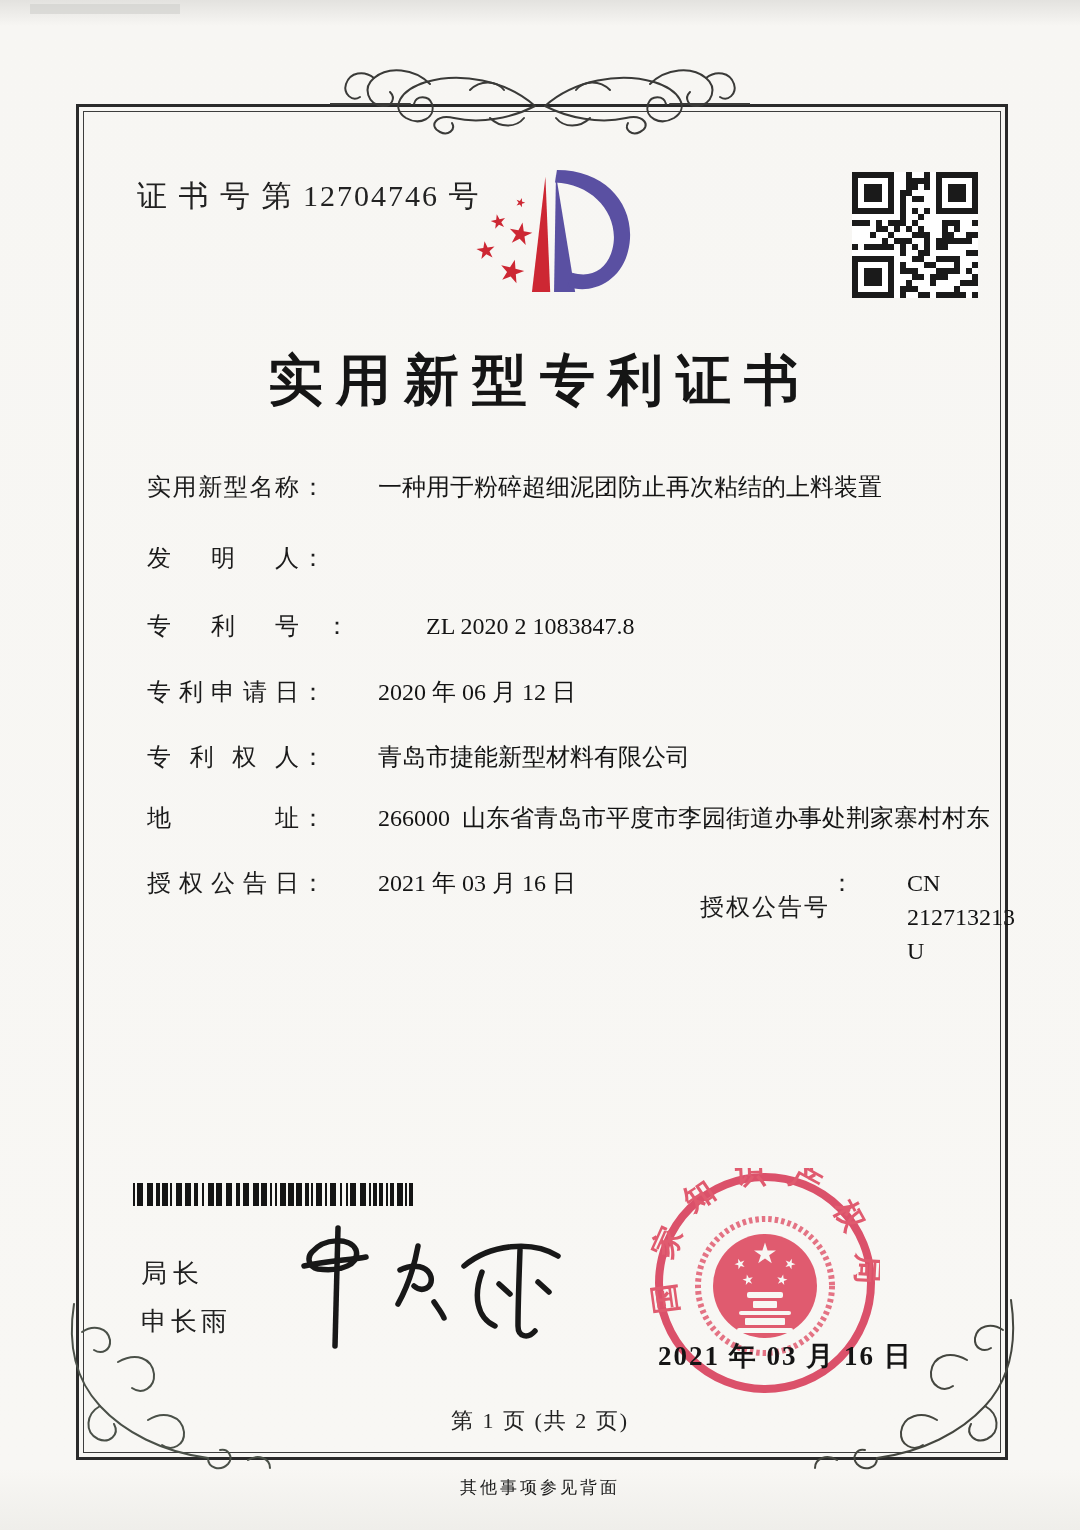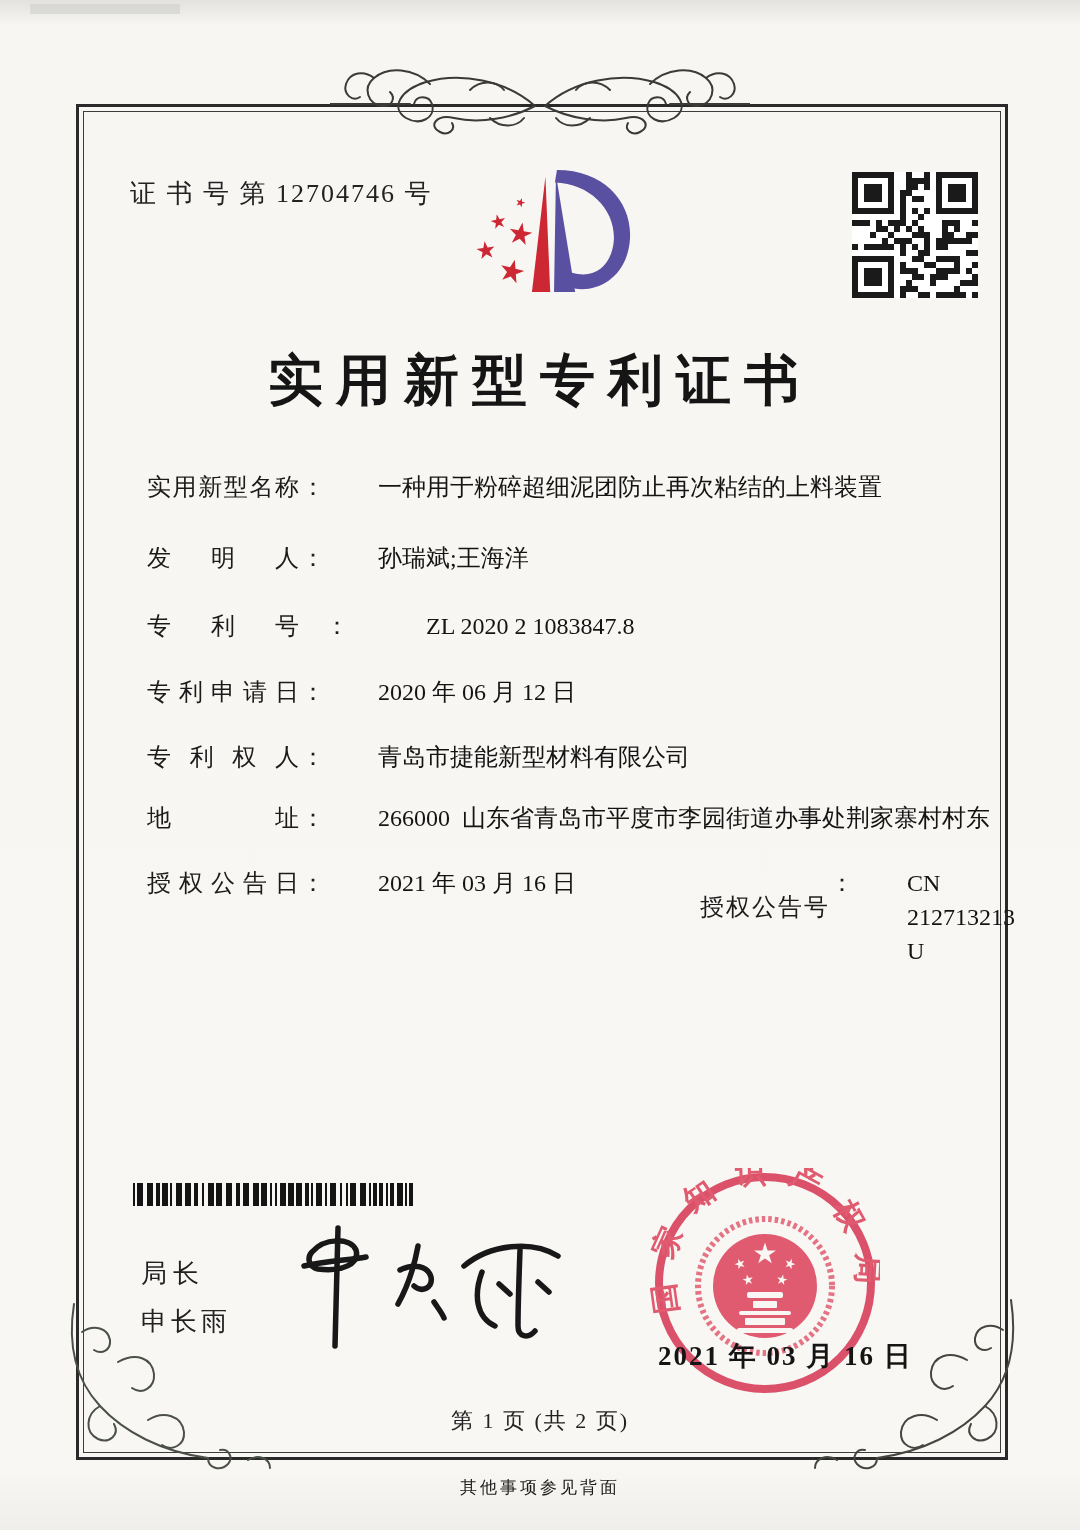--- a/index.html
+++ b/index.html
@@ -21,22 +21,22 @@
     position:absolute; left:76px; top:104px; width:932px; height:1356px;
     border:3px solid #2a2a2a;
   }
   .frame-inner {
     position:absolute; inset:4px; border:1px solid #3d3d3d;
   }
   .ornament { position:absolute; pointer-events:none; }
   .ornament svg { display:block; }
   
   .cert-no {
-    position:absolute; left:130px; top:176px;
-    font-size:26px; letter-spacing:2px; color:#222;
+    position:absolute; left:137px; top:176px;
+    font-size:30px; letter-spacing:2px; color:#222;
   }
   .logo { position:absolute; left:435px; top:158px; }
   .qr { position:absolute; left:852px; top:172px; width:126px; height:126px; background:#fff; }
   .title {
     position:absolute; left:0; right:0; top:344px; text-align:center;
     font-size:55px; font-weight:bold; letter-spacing:13px; color:#151515;
   }
   
   .frow { position:absolute; left:147px; width:845px; display:flex; font-size:24px; line-height:34px;font-family:Liberation Serif, serif; }
   .flabel {
@@ -368,21 +368,20 @@
   <div class="title">实用新型专利证书</div>
 
   <div class="frow" style="top:470px;">
     <span class="flabel">实用新型名称</span>
       <span class="fcolon">：</span>
     <span class="fvalue">一种用于粉碎超细泥团防止再次粘结的上料装置</span>
   </div>
   <div class="frow" style="top:541px;">
     <span class="flabel">发明人</span>
       <span class="fcolon">：</span>
-    <span class="fvalue">孙瑞斌;王海洋</span>
   </div>
   <div class="frow" style="top:609px;gap:24px;">
     <span class="flabel">专利号</span>
       <span class="fcolon">：</span>
     <span class="fvalue">ZL 2020 2 1083847.8</span>
   </div>
   <div class="frow" style="top:675px;">
     <span class="flabel">专利申请日</span>
       <span class="fcolon">：</span>
     <span class="fvalue">2020 年 06 月 12 日</span>

